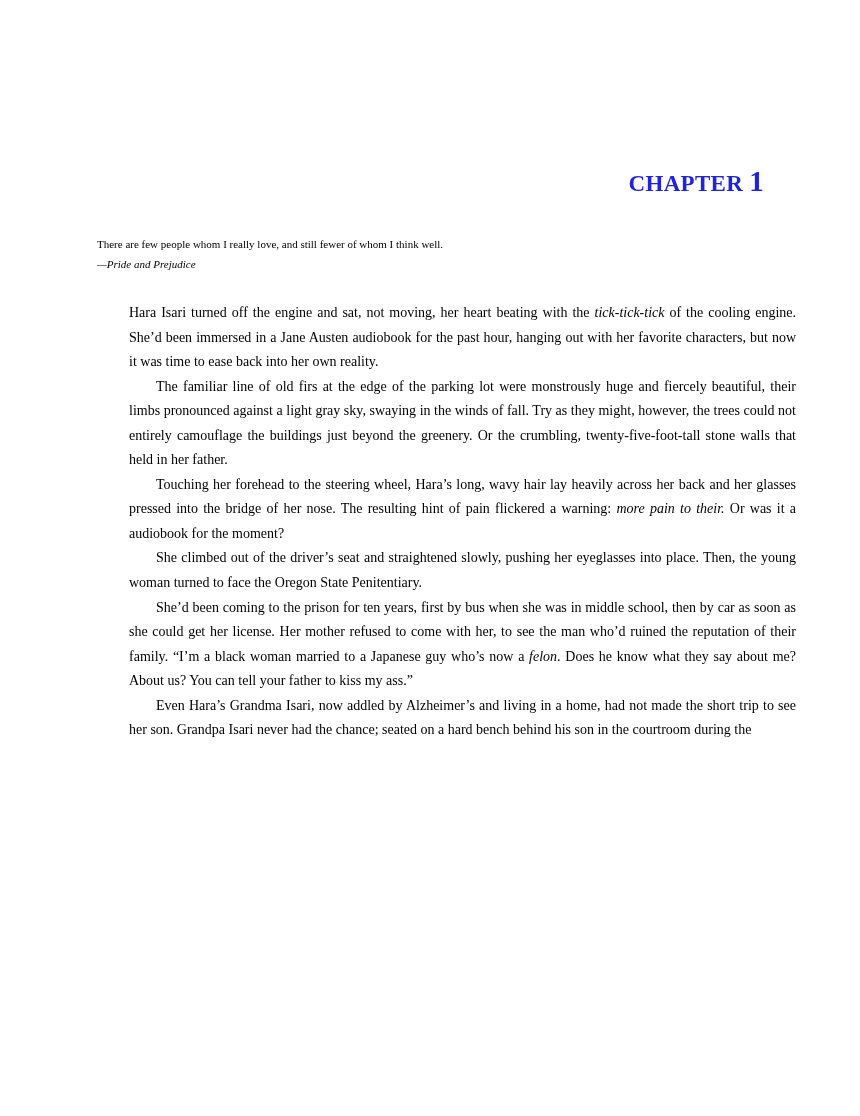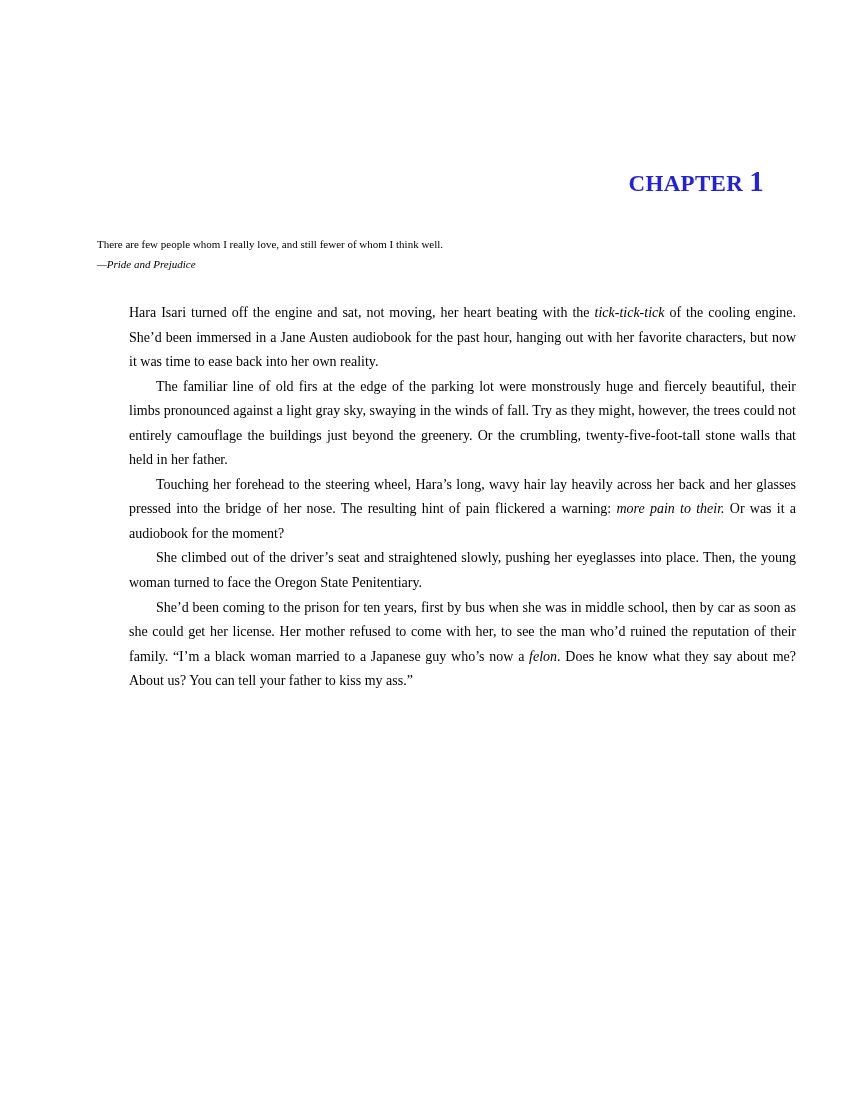--- a/index.html
+++ b/index.html
@@ -80,15 +80,16 @@
     <div class="quote">There are few people whom I really love, and still fewer of whom I think well.</div>
     <div class="attribution">—Pride and Prejudice</div>
   </div>
 
   <div class="body-text">
       <p><span>Hara Isari turned off the engine and sat, not moving, her heart beating with the </span><em>tick-tick-tick</em><span> of the cooling engine. She’d been immersed in a Jane Austen audiobook for the past hour, hanging out with her favorite characters, but now it was time to ease back into her own reality.</span></p>
       <p class="indent"><span>The familiar line of old firs at the edge of the parking lot were monstrously huge and fiercely beautiful, their limbs pronounced against a light gray sky, swaying in the winds of fall. Try as they might, however, the trees could not entirely camouflage the buildings just beyond the greenery. Or the crumbling, twenty-five-foot-tall stone walls that held in her father.</span></p>
       <p class="indent"><span>Touching her forehead to the steering wheel, Hara’s long, wavy hair lay heavily across her back and her glasses pressed into the bridge of her nose. The resulting hint of pain flickered a warning: </span><em>more pain to their.</em><span> Or was it a audiobook for the moment?</span></p>
       <p class="indent"><span>She climbed out of the driver’s seat and straightened slowly, pushing her eyeglasses into place. Then, the young woman turned to face the Oregon State Penitentiary.</span></p>
       <p class="indent"><span>She’d been coming to the prison for ten years, first by bus when she was in middle school, then by car as soon as she could get her license. Her mother refused to come with her, to see the man who’d ruined the reputation of their family. “I’m a black woman married to a Japanese guy who’s now a </span><em>felon</em><span>. Does he know what they say about me? About us? You can tell your father to kiss my ass.”</span></p>
+      <p class="indent"><span>Even Hara’s Grandma Isari, now addled by Alzheimer’s and living in a home, had not made the short trip to see her son. Grandpa Isari never had the chance; seated on a hard bench behind his son in the courtroom during the</span></p>
     </div>
 
 </div>
 
 </body></html>

